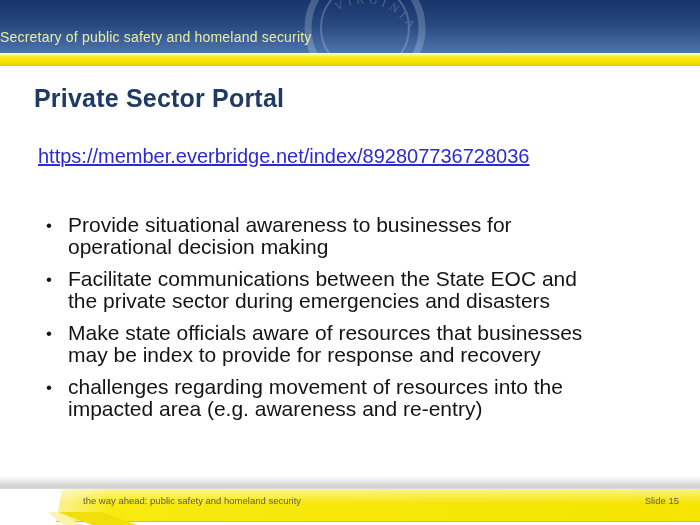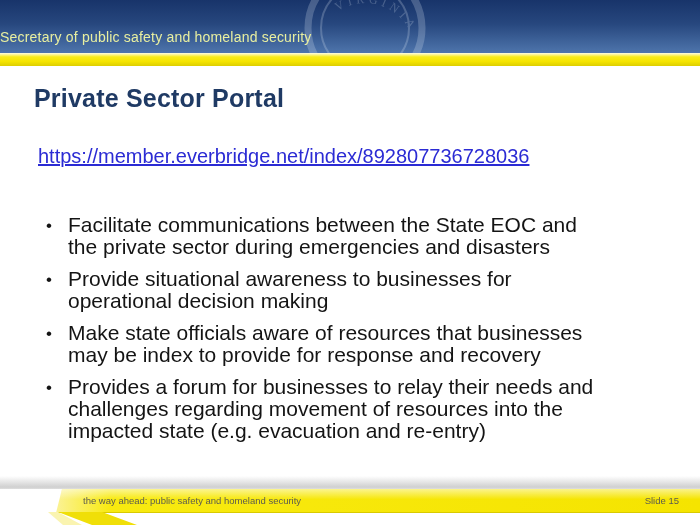--- a/index.html
+++ b/index.html
@@ -85,21 +85,21 @@
   
   .footer-shadow {
     position: absolute;
     top: 476px; left: 0;
     width: 700px; height: 13px;
     background: linear-gradient(180deg, rgba(255,255,255,0) 0%, #d0d0d0 85%, #dedede 100%);
   }
   .footer-band {
     position: absolute;
     top: 489px; left: 52px;
-    width: 648px; height: 24px;
+    width: 648px; height: 33px;
     background:
       linear-gradient(180deg, rgba(255,255,255,0.55) 0%, rgba(255,255,255,0) 45%),
       linear-gradient(90deg, #fbf3a0 0%, #f8ea10 9%, #f5e400 100%);
     clip-path: polygon(10px 0, 100% 0, 100% 100%, 4px 100%);
     border-bottom: 1px solid #d9ca00;
   }
   .footer-tagline {
     position: absolute;
     left: 31px; top: 0;
     line-height: 23px;
@@ -138,35 +138,34 @@
     <div class="banner-title">Secretary of public safety and homeland security</div>
   </div>
   <div class="header-accent"></div>
 
   <div class="page-title">Private Sector Portal</div>
 
   <a class="portal-link">https://member.everbridge.net/index/892807736728036</a>
 
   <ul class="bullets">
     <li>
+      <div class="bullet-line">Provide situational awareness to businesses for</div>
+      <div class="bullet-line">operational decision making</div>
+    </li>
+    <li>
       <div class="bullet-line">Facilitate communications between the State EOC and</div>
       <div class="bullet-line">the private sector during emergencies and disasters</div>
-    </li>
-    <li>
-      <div class="bullet-line">Provide situational awareness to businesses for</div>
-      <div class="bullet-line">operational decision making</div>
     </li>
     <li>
       <div class="bullet-line">Make state officials aware of resources that businesses</div>
       <div class="bullet-line">may be index to provide for response and recovery</div>
     </li>
     <li>
-      <div class="bullet-line">Provides a forum for businesses to relay their needs and</div>
       <div class="bullet-line">challenges regarding movement of resources into the</div>
-      <div class="bullet-line">impacted state (e.g. evacuation and re-entry)</div>
+      <div class="bullet-line">impacted area (e.g. awareness and re-entry)</div>
     </li>
   </ul>
 
   <div class="footer-shadow"></div>
   <div class="footer-band">
     <div class="footer-tagline">the way ahead: public safety and homeland security</div>
     <div class="slide-number">Slide 15</div>
   </div>
   <svg class="ribbon-tail" width="100" height="13" viewBox="0 0 100 13">
     <polygon points="18,0 62,0 97,13 52,13" fill="#f0df08"></polygon>

